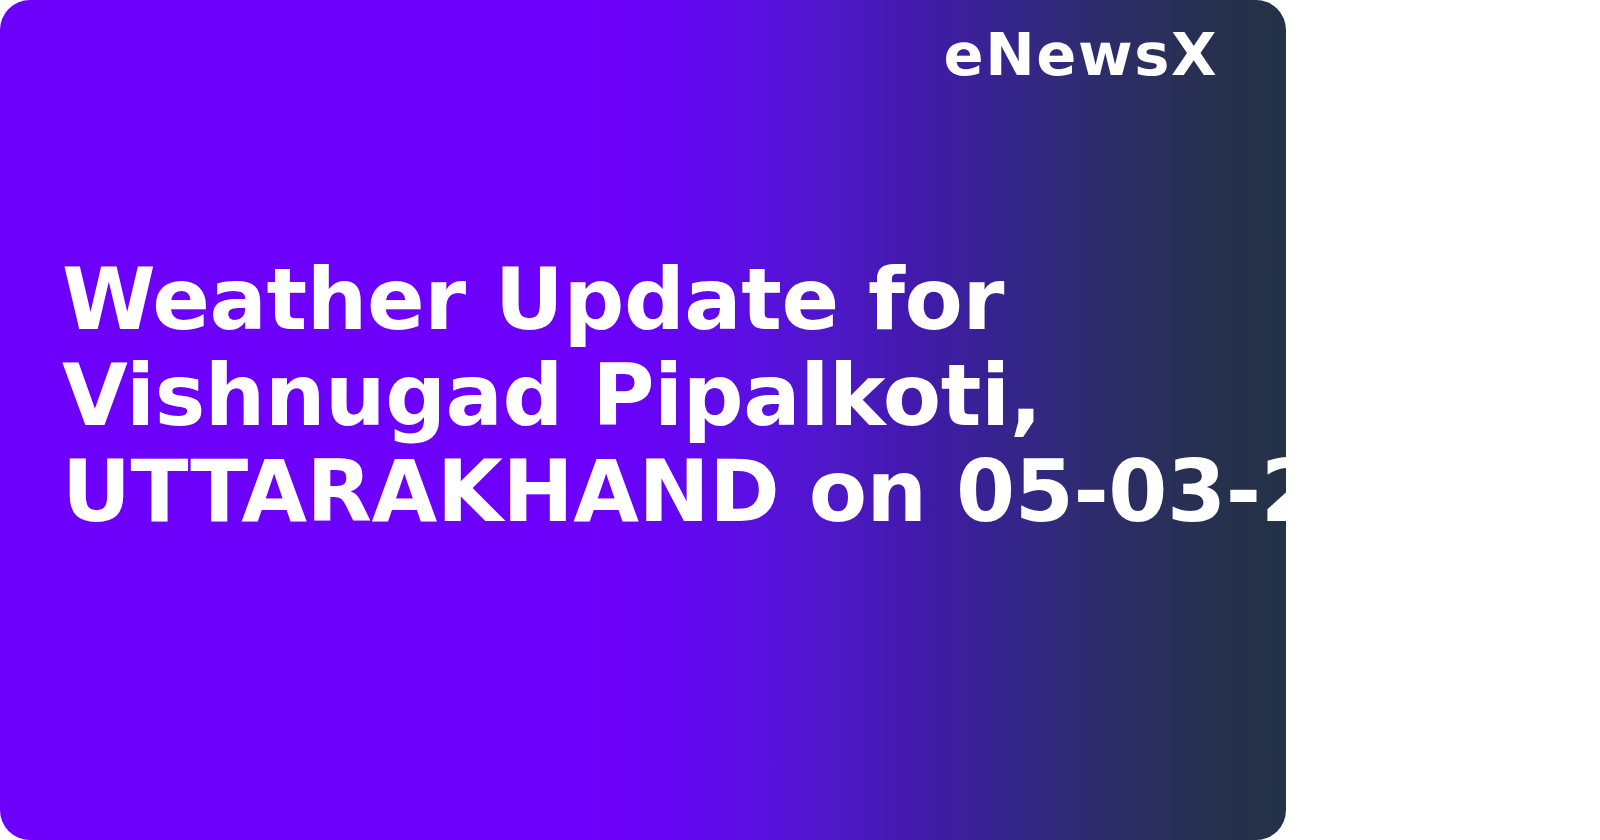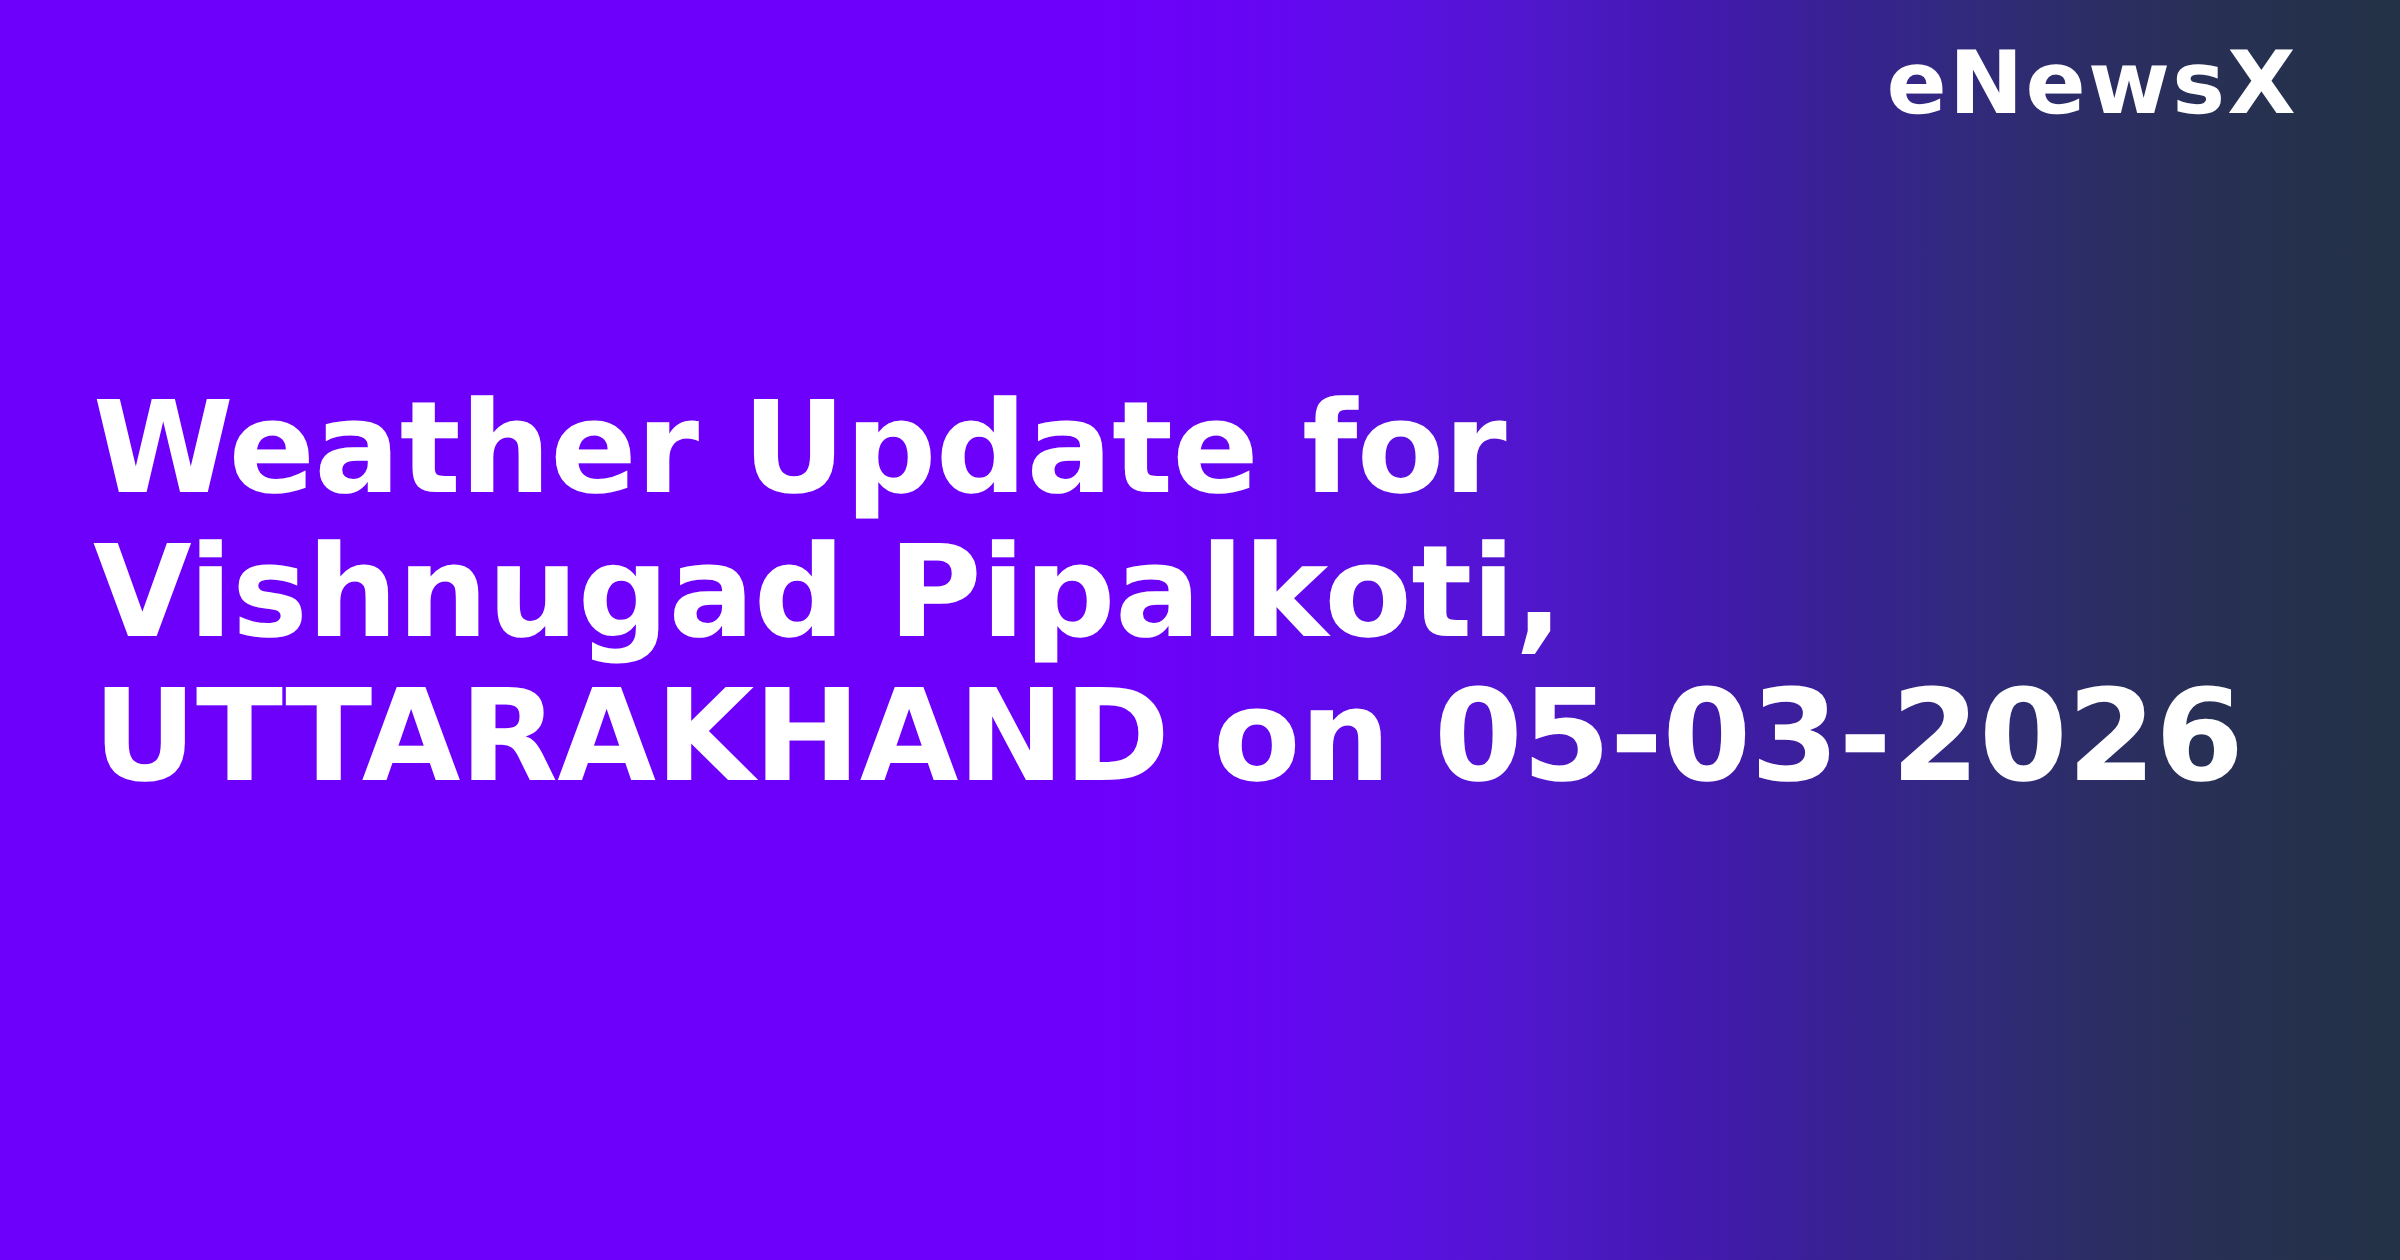--- a/index.html
+++ b/index.html
@@ -4,41 +4,42 @@
 <title>eNewsX Weather Update Banner</title>
 <style>
   html, body {
     margin: 0;
     padding: 0;
     background: #ffffff;
   }
 
   #banner {
     position: relative;
-    width: 1600px;
+    width: 1286px;
     height: 840px;
     overflow: hidden;
     box-sizing: border-box;
     
     background-image: linear-gradient(
       90deg,
       #6d00fb 0%,
       #6d00fb 46%,
       #6406f2 53%,
       #5a10e0 59%,
       #4d18c6 65%,
       #4219ad 71%,
       #372291 77%,
       #312a7c 82%,
       #2c2d66 87%,
       #283055 92%,
       #25314c 96%,
       #243247 100%
     );
     font-family: "DejaVu Sans", "Liberation Sans", sans-serif;
+    border-radius: 30px;
     -webkit-font-smoothing: antialiased;
   }
 
   
   .brand {
     position: absolute;
     top: 26px;
     right: 68px;
     display: block;
     color: #ffffff;

